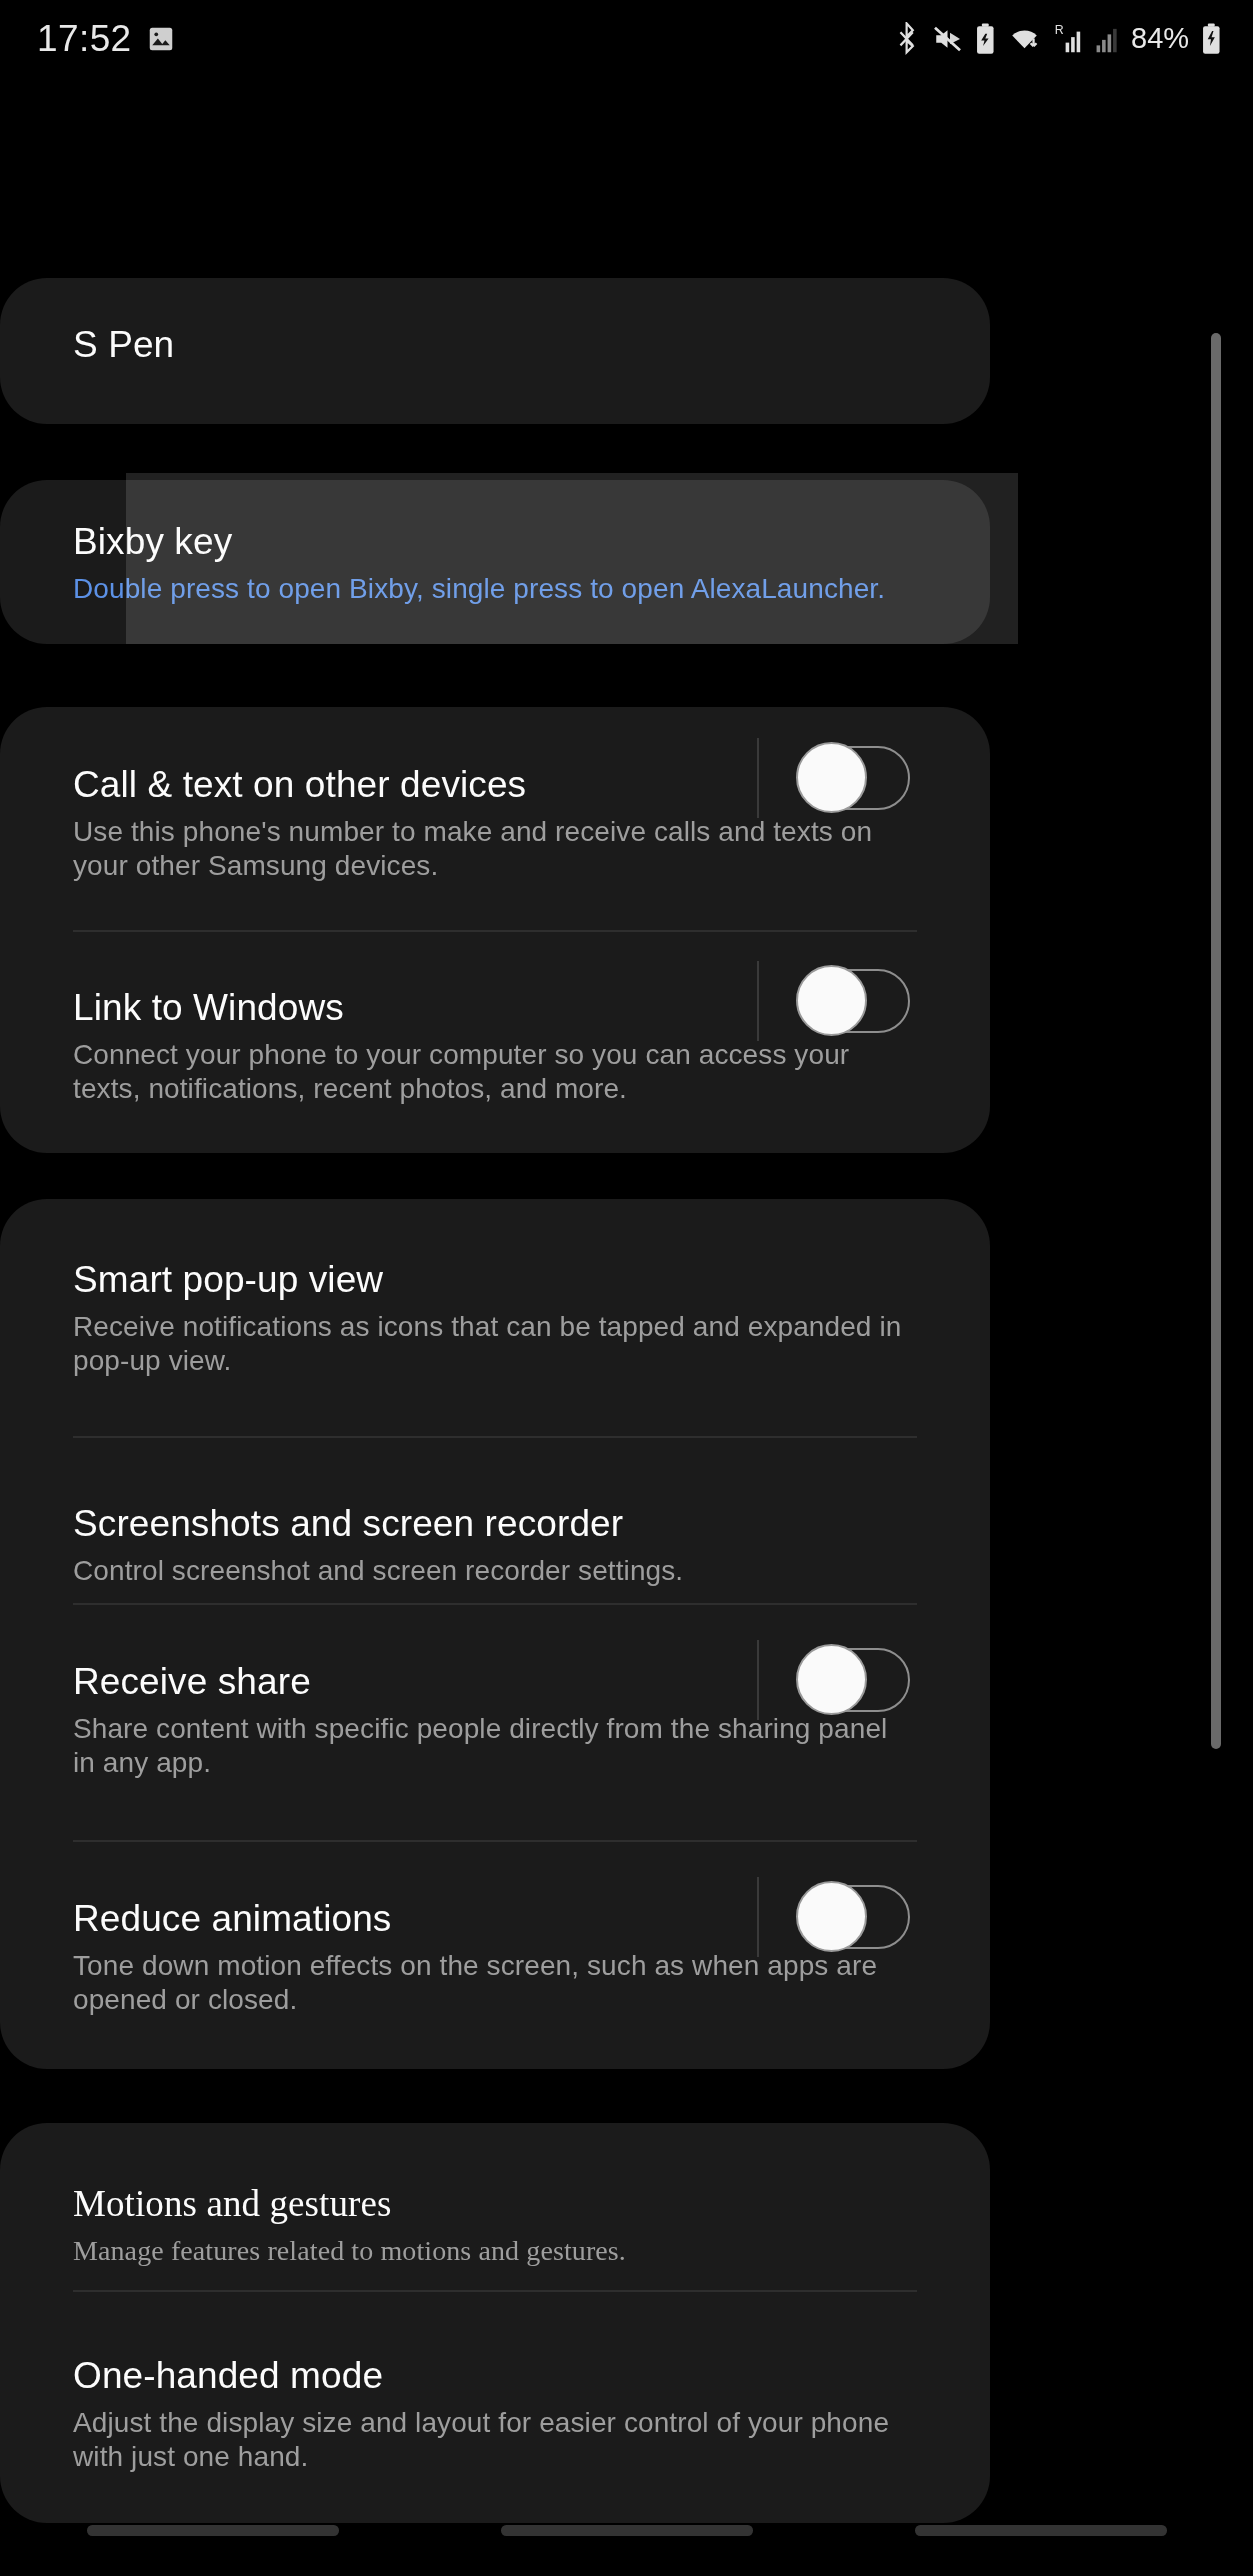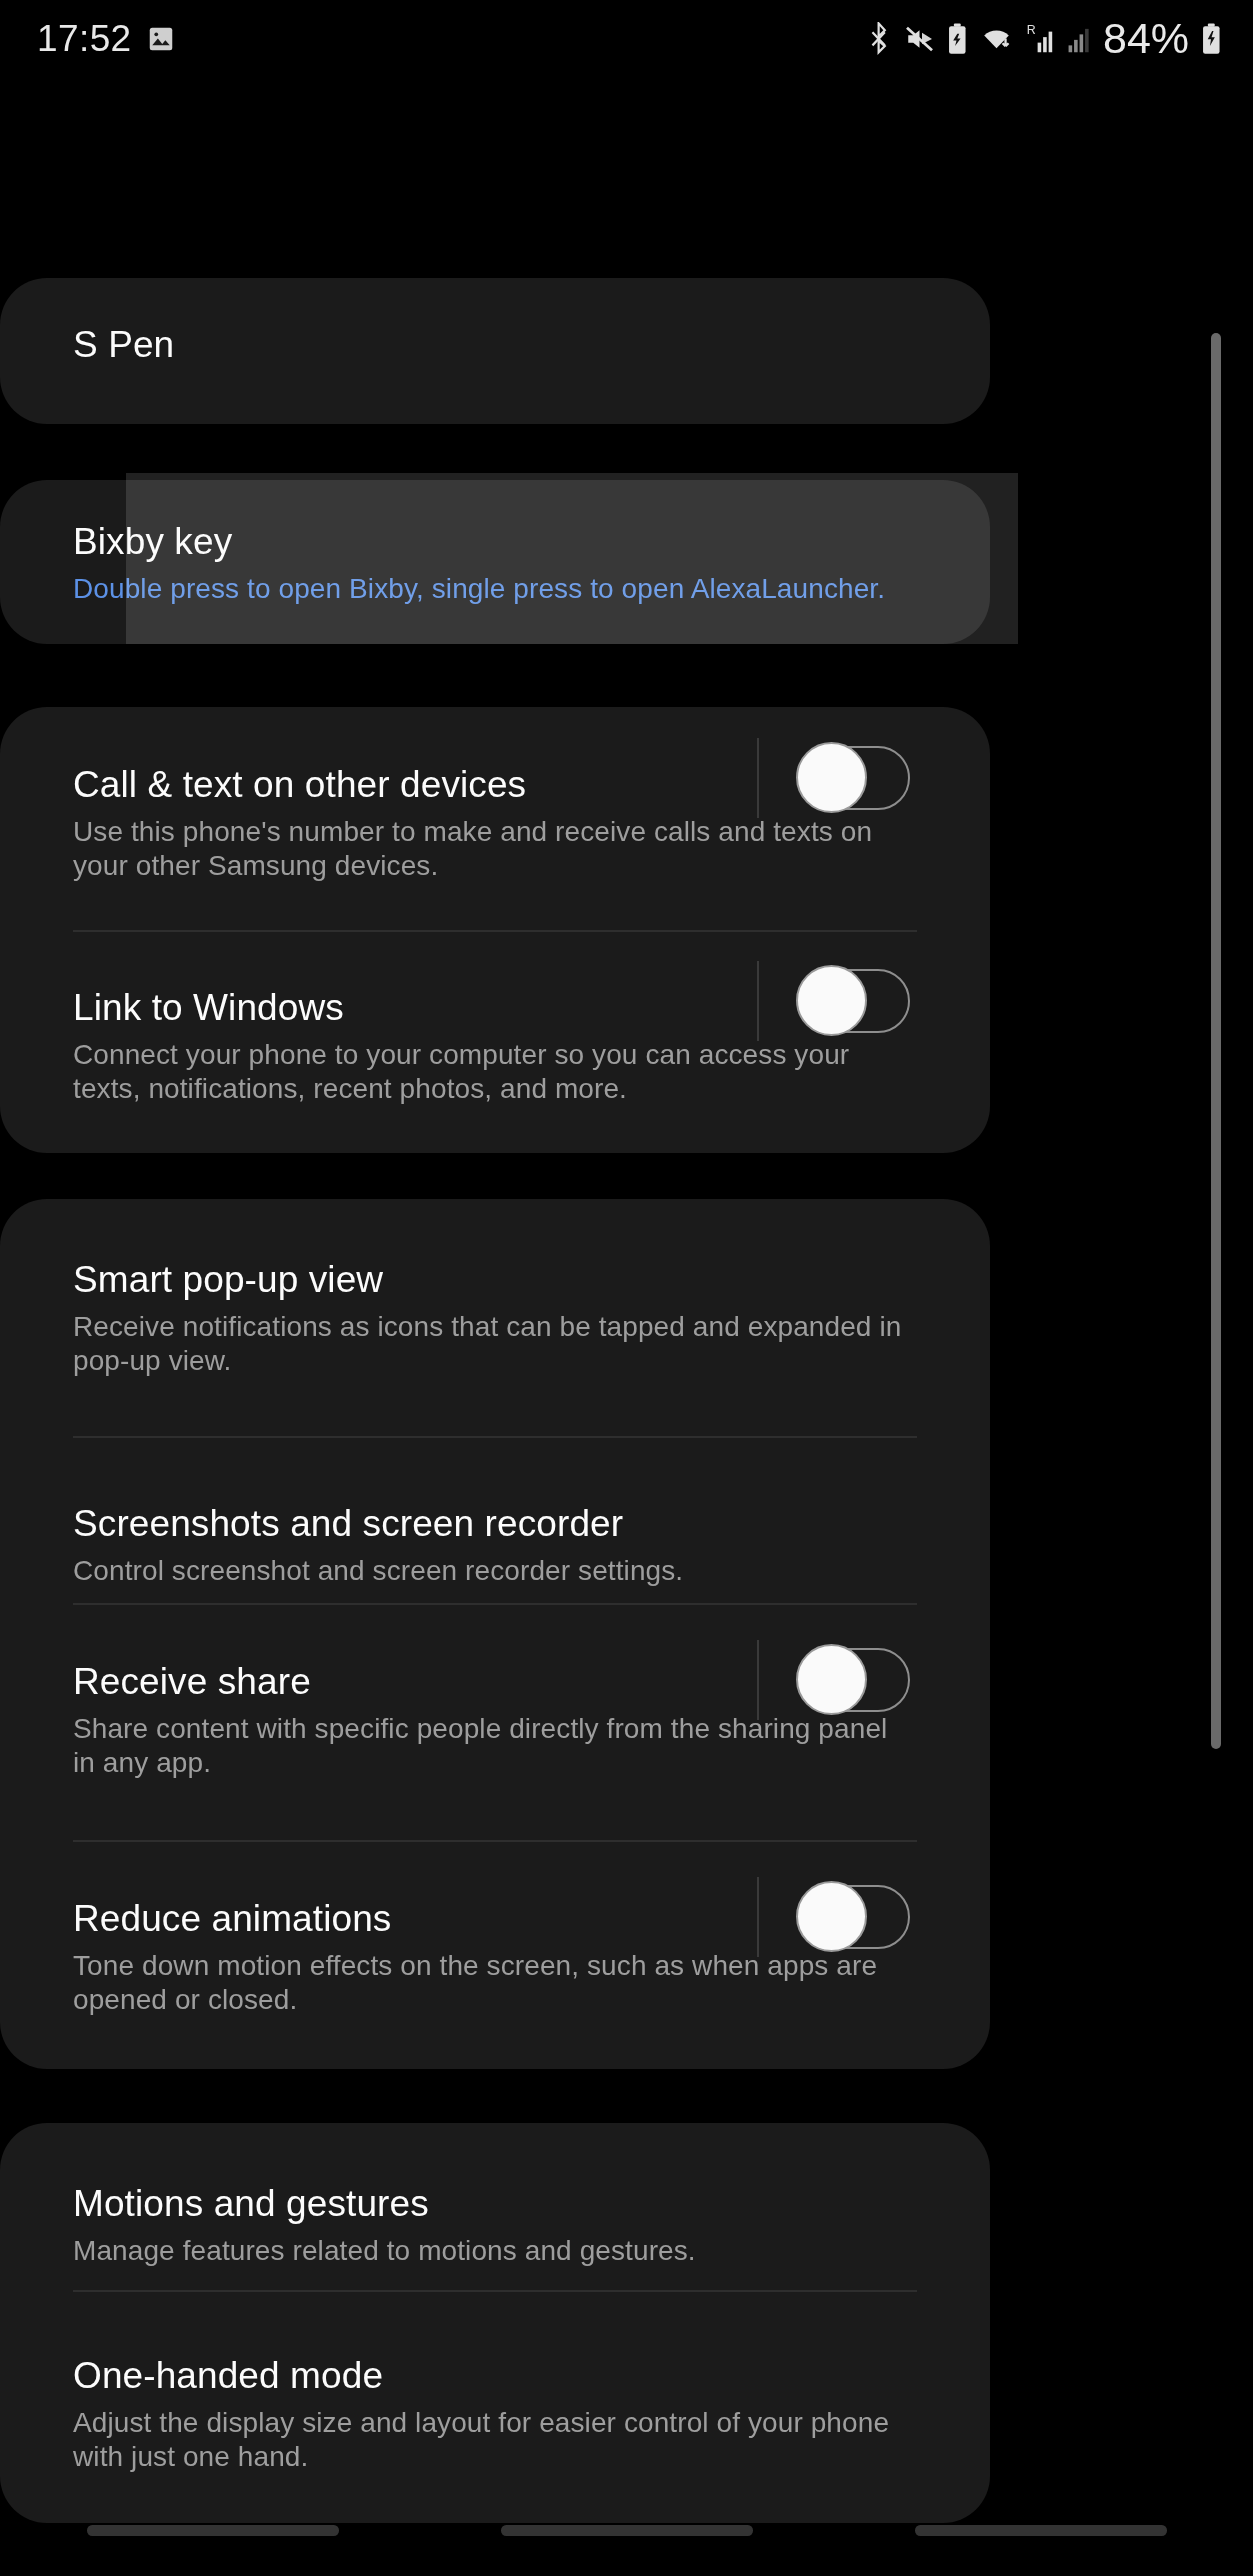--- a/index.html
+++ b/index.html
@@ -14,21 +14,21 @@
   
   .statusbar {
     position:absolute; top:0; left:0; width:1253px; height:77px;
     display:flex; align-items:center; justify-content:space-between;
     padding:0 30px 0 37px;
   }
   .sb-left { display:flex; align-items:center; gap:14px; }
   .sb-time { color:#e9e9e9; font-size:37px; letter-spacing:0.4px; }
   .sb-right { display:flex; align-items:center; gap:11.3px; }
   .sb-right svg, .sb-left svg { display:block; }
-  .sb-batt { color:#e9e9e9; font-size:43px; margin-left:1.7px; }
+  .sb-batt { color:#e9e9e9; font-size:29px; margin-left:1.7px; }
 
   
   .header {
     position:absolute; top:103px; left:0; width:1253px; height:111px;
     display:flex; align-items:center; padding-left:59px;
   }
   .back-btn { width:66px; height:66px; display:flex; align-items:center; justify-content:center; margin-right:19px; }
   .page-title { color:#fff; font-size:43px; font-weight:400; letter-spacing:0.2px; }
 
   
@@ -229,21 +229,21 @@
         <div class="toggle-wrap" style="top:37px;">
           <div class="tg-div"></div>
           <div class="switch">
               <div class="knob"></div>
             </div>
         </div>
       </div>
     </div>
 
     <div class="card" style="top:2123px; height:400px;">
-      <div class="row" style="padding-top:59px; height:167px;">
+      <div class="row" style="padding-top:59px; height:167px;font-family:Liberation Serif, serif;">
         <div class="title">Motions and gestures</div>
         <div class="sub" style="max-width:1036px;">Manage features related to motions and gestures.</div>
       </div>
       <div class="divider" style="top:167px;"></div>
       <div class="row" style="padding-top:64px;">
         <div class="title">One-handed mode</div>
         <div class="sub" style="max-width:1088px;">Adjust the display size and layout for easier control of your phone with just one hand.</div>
       </div>
     </div>
 

